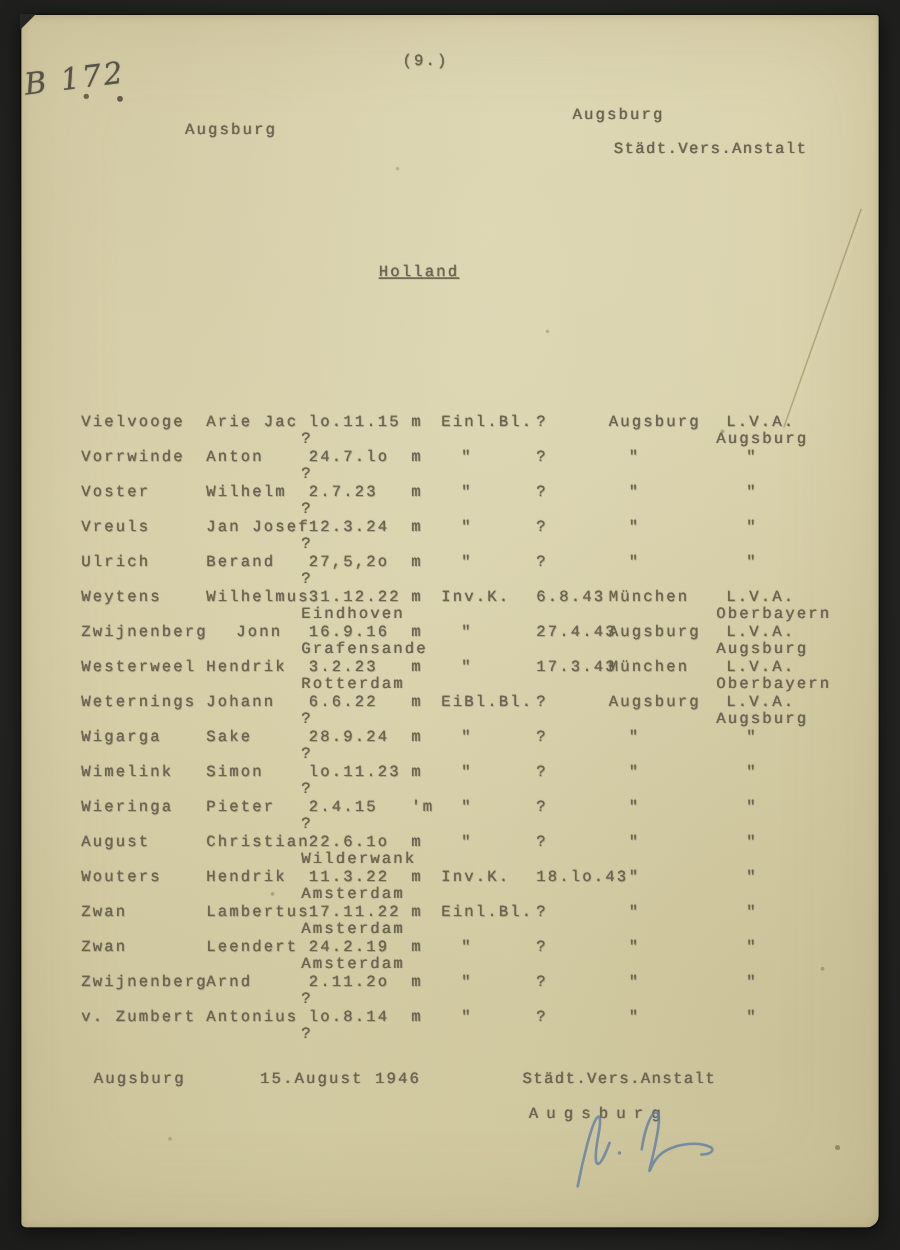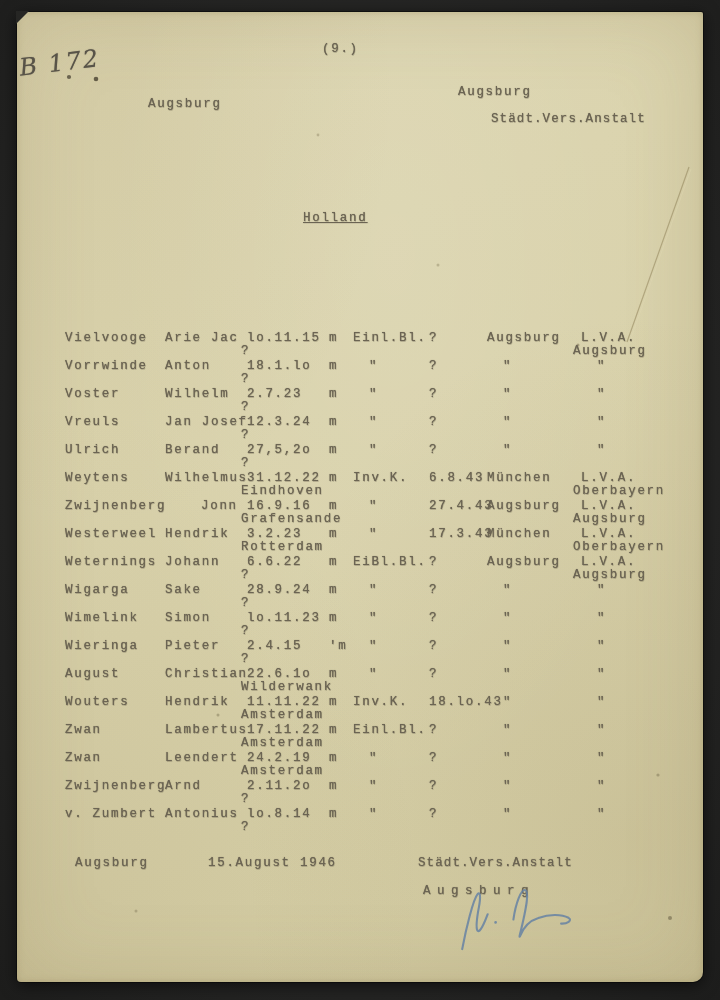--- a/index.html
+++ b/index.html
@@ -27,21 +27,21 @@
   .hleft{left:131px;top:86px;}
   .hright1{left:441px;top:74px;}
   .hright2{left:474px;top:101px;letter-spacing:1.1px;}
   .title{left:286px;top:200px;text-decoration:underline;}
   .tbl{position:absolute;left:0;top:320px;width:619px;}
   .row{position:relative;height:28px;}
   .c{position:absolute;top:0;white-space:pre;}
   .c1{left:48px}.c2{left:148px}.c3{left:230px}.c4{left:312px}
   .c5{left:336px}.c6{left:412px}.c7{left:470px}.c8{left:564px}
   .s3{left:224px;top:13px}.s8{left:556px;top:13px}
-  .row:nth-child(7) .c2{left:184px;text-align:right;}
+  .row:nth-child(7) .c2{left:172px;text-align:right;}
   .ditto{margin-left:16px;}
   .fplace{left:58px;top:845px;}
   .fdate{left:191px;top:845px;}
   .forg{left:401px;top:845px;letter-spacing:1.1px;}
   .forgcity{left:406px;top:873px;letter-spacing:6.5px;}
   .sig{position:absolute;left:412px;top:868px;transform:rotate(-6deg);}
   .decor{position:absolute;left:0;top:0;pointer-events:none;}
   .specks{position:absolute;left:0;top:0;width:2px;height:2px;border-radius:50%;
     box-shadow:51px 64px 0 1.1px rgba(72,65,49,.75), 78px 66px 0 1.3px rgba(72,65,49,.8),
       560px 332px 0 .5px rgba(95,85,58,.4), 200px 702px 0 .5px rgba(95,85,58,.35),
@@ -77,21 +77,21 @@
         <span class="t c c5">Einl.Bl.</span>
         <span class="t c c6">?</span>
         <span class="t c c7">Augsburg</span>
         <span class="t c c8">L.V.A.</span>
         <span class="t c s3">?</span>
         <span class="t c s8">Augsburg</span>
       </div>
         <div class="row">
         <span class="t c c1">Vorrwinde</span>
         <span class="t c c2">Anton</span>
-        <span class="t c c3">18.1.lo</span>
+        <span class="t c c3">24.7.lo</span>
         <span class="t c c4">m</span>
         <span class="t c c5 ditto">"</span>
         <span class="t c c6">?</span>
         <span class="t c c7 ditto">"</span>
         <span class="t c c8 ditto">"</span>
         <span class="t c s3">?</span>
         <span class="t c s8"></span>
       </div>
         <div class="row">
         <span class="t c c1">Voster</span>
@@ -221,21 +221,21 @@
         <span class="t c c5 ditto">"</span>
         <span class="t c c6">?</span>
         <span class="t c c7 ditto">"</span>
         <span class="t c c8 ditto">"</span>
         <span class="t c s3">Wilderwank</span>
         <span class="t c s8"></span>
       </div>
         <div class="row">
         <span class="t c c1">Wouters</span>
         <span class="t c c2">Hendrik</span>
-        <span class="t c c3">11.11.22</span>
+        <span class="t c c3">11.3.22</span>
         <span class="t c c4">m</span>
         <span class="t c c5">Inv.K.</span>
         <span class="t c c6">18.lo.43</span>
         <span class="t c c7 ditto">"</span>
         <span class="t c c8 ditto">"</span>
         <span class="t c s3">Amsterdam</span>
         <span class="t c s8"></span>
       </div>
         <div class="row">
         <span class="t c c1">Zwan</span>

